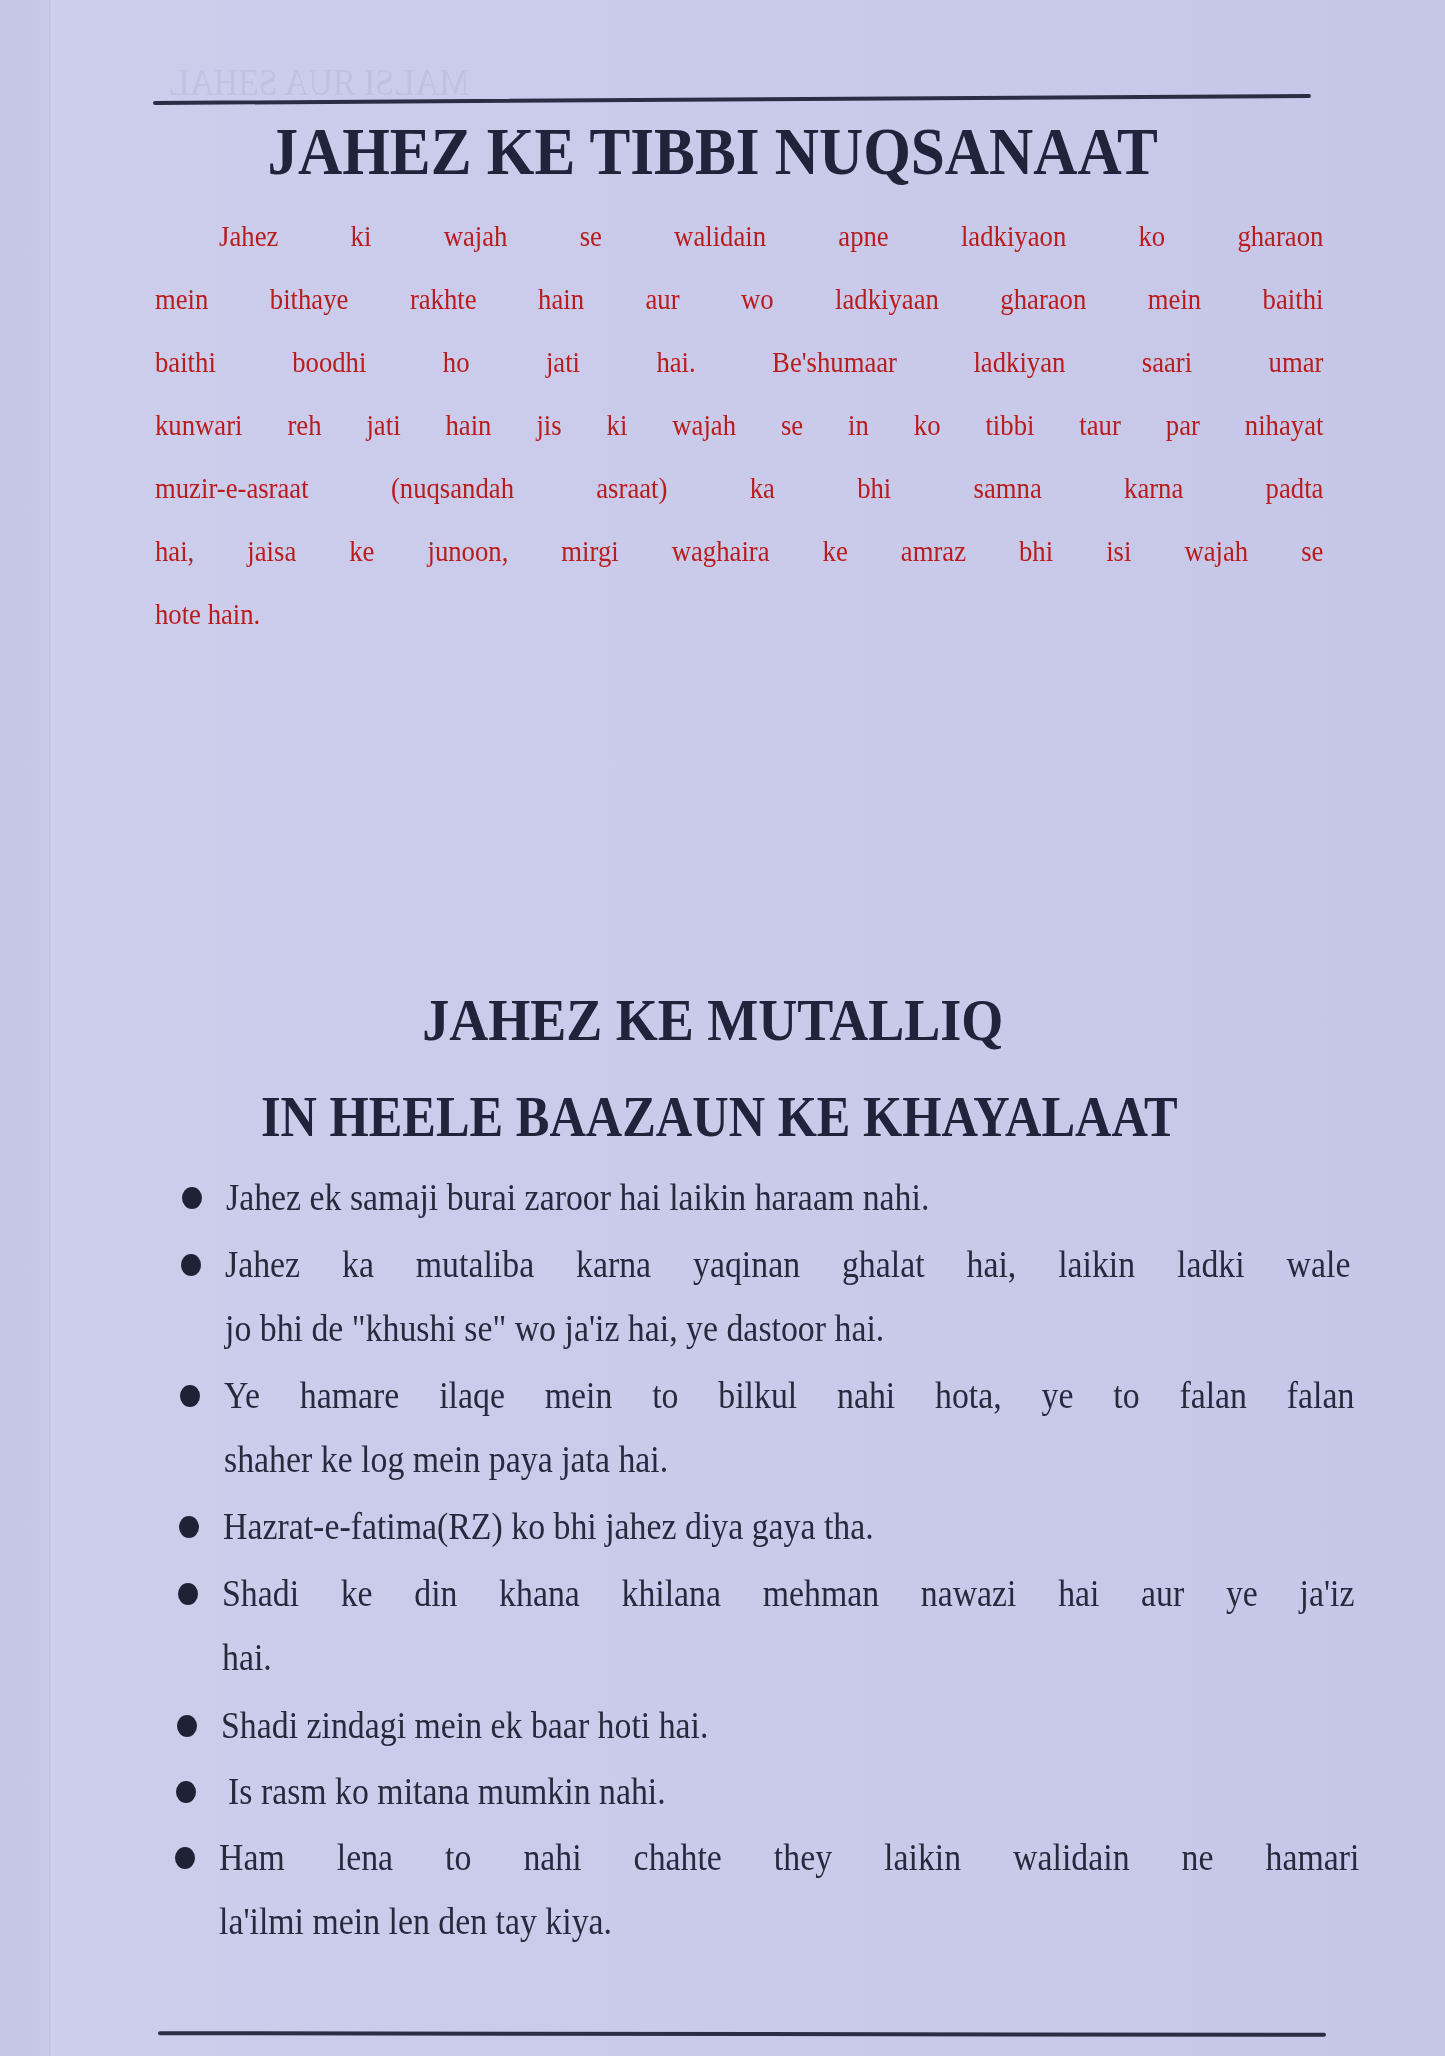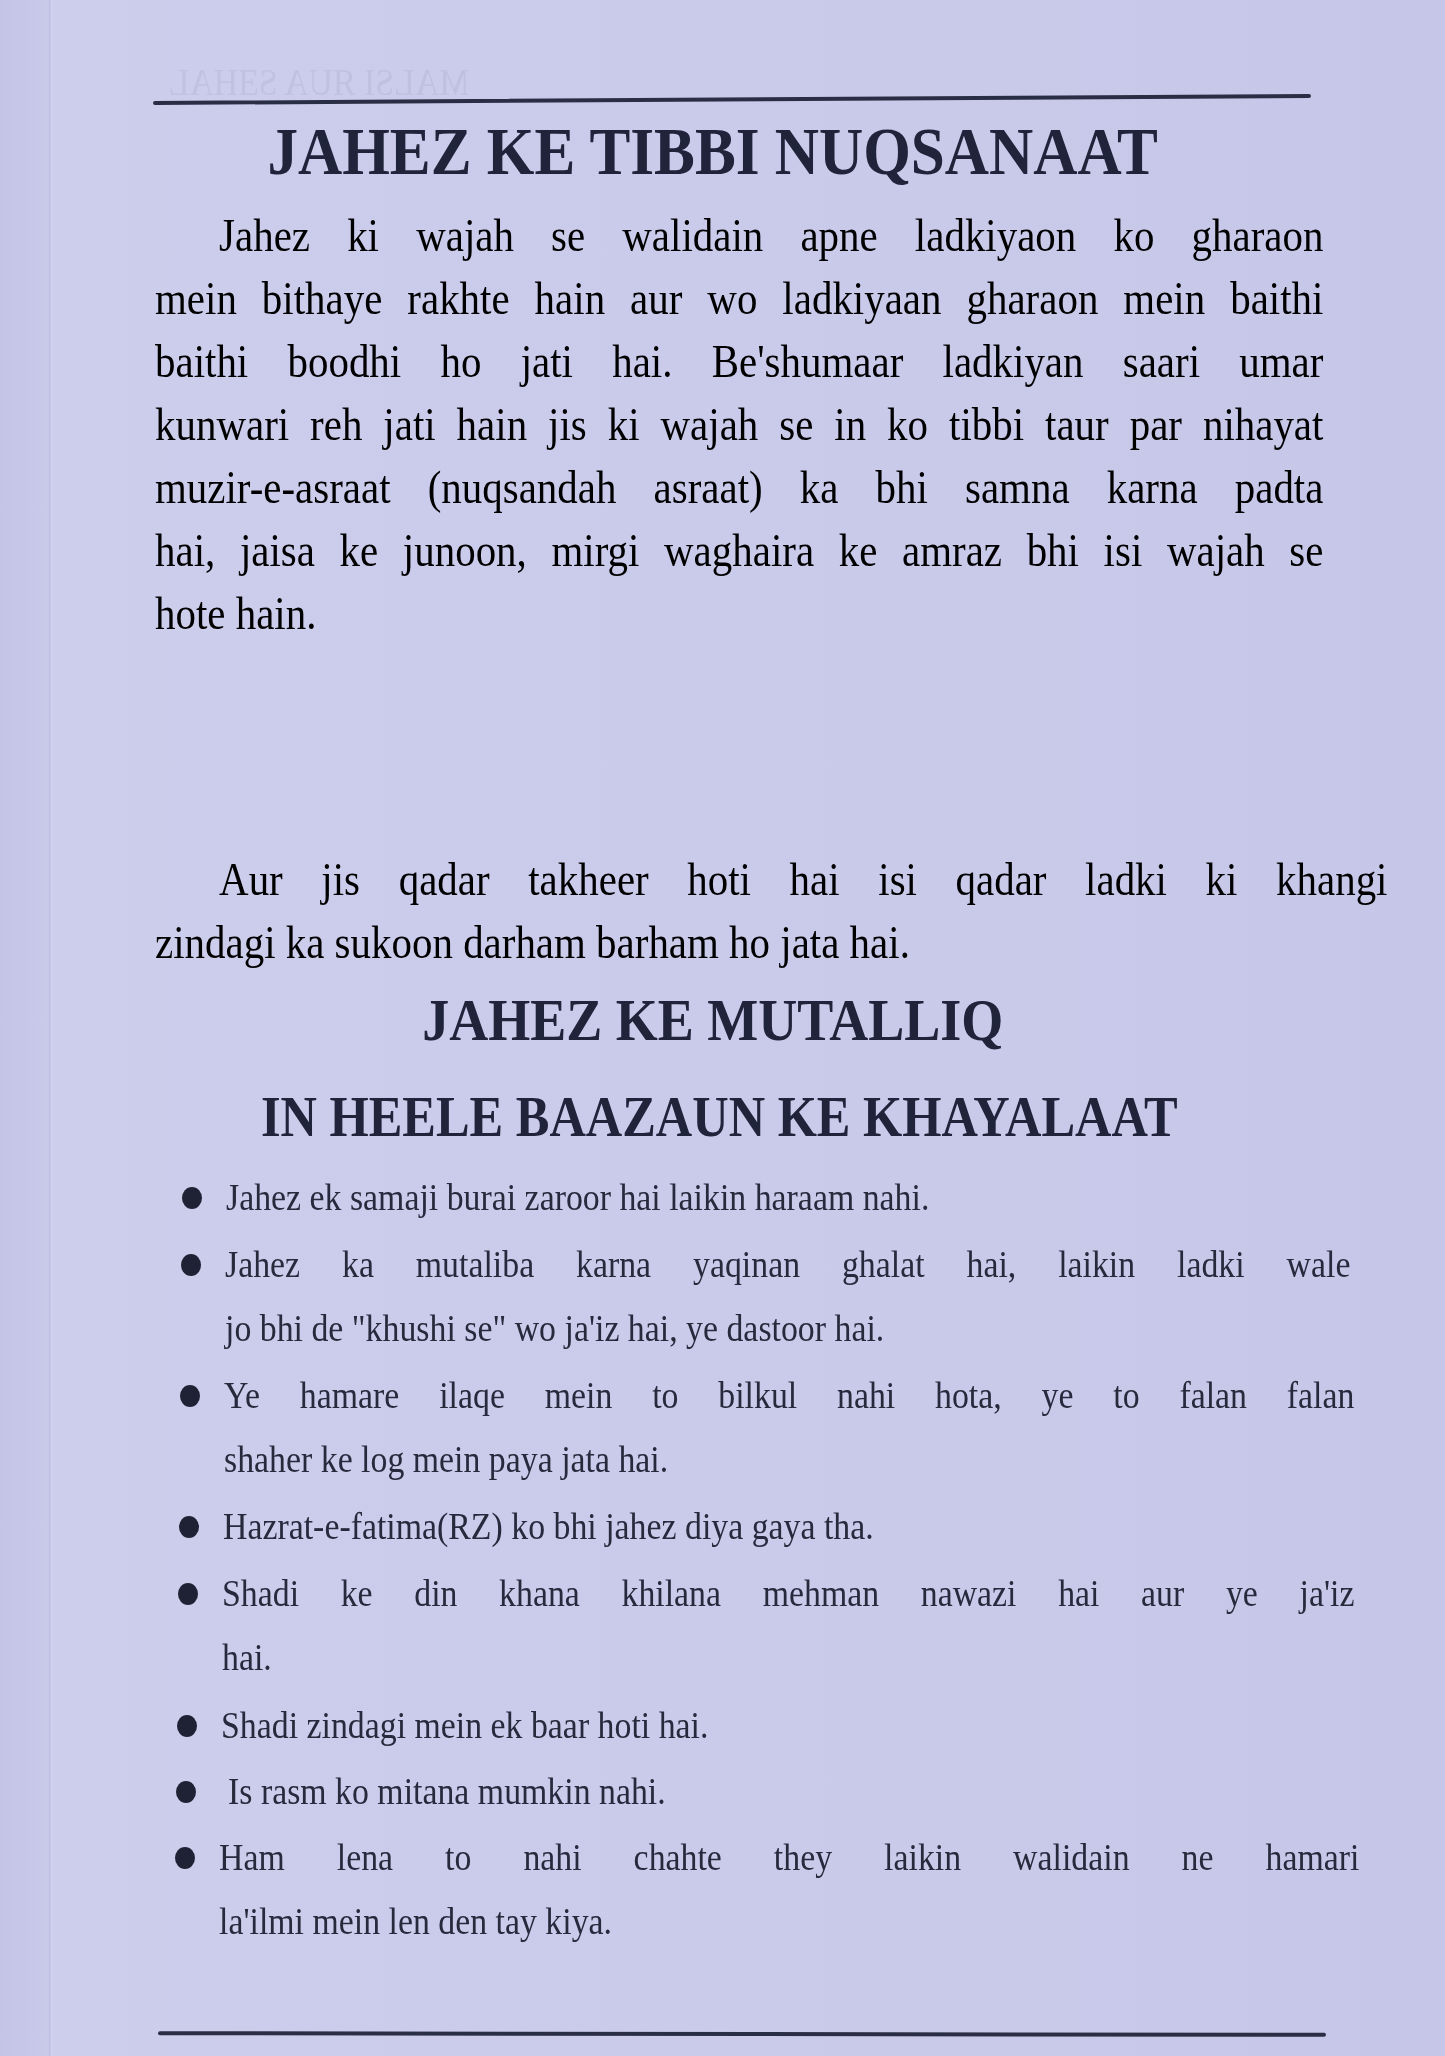--- a/index.html
+++ b/index.html
@@ -95,25 +95,25 @@
     }
     .h-sub2 {
       top: 1085px;
       font-size: 56px;
       left: -3px;
     }
     .body-text {
       position: absolute;
       left: 155px;
       width: 1168px;
-      font-size: 46px;
+      font-size: 30px;
       line-height: 63px;
       text-align: justify;
       text-align-last: left;
-      color: #000000;
+      color: #b91c1c;
     }
     .line {
       display: block;
       white-space: nowrap;
       text-align: justify;
       text-align-last: justify;
       transform: scaleX(0.89);
       transform-origin: left center;
       width: 112.4%;
     }
@@ -204,24 +204,20 @@
     <span class="line indent" style="padding-left:72px;">Jahez ki wajah se walidain apne ladkiyaon ko gharaon</span>
     <span class="line">mein bithaye rakhte hain aur wo ladkiyaan gharaon mein baithi</span>
     <span class="line">baithi boodhi ho jati hai. Be'shumaar ladkiyan saari umar</span>
     <span class="line">kunwari reh jati hain jis ki wajah se in ko tibbi taur par nihayat</span>
     <span class="line">muzir-e-asraat (nuqsandah asraat) ka bhi samna karna padta</span>
     <span class="line">hai, jaisa ke junoon, mirgi waghaira ke amraz bhi isi wajah se</span>
     <span class="line last">hote hain.</span>
   </div>
 
 
-  <div class="body-text para3">
-    <span class="line" style="padding-left:72px;">Aur jis qadar takheer hoti hai isi qadar ladki ki khangi</span>
-    <span class="line last">zindagi ka sukoon darham barham ho jata hai.</span>
-  </div>
 
   <div class="heading h-sub1">
     <span>JAHEZ KE MUTALLIQ</span>
   </div>
   <div class="heading h-sub2">
     <span>IN HEELE BAAZAUN KE KHAYALAAT</span>
   </div>
 
   <div class="bullets">
 

